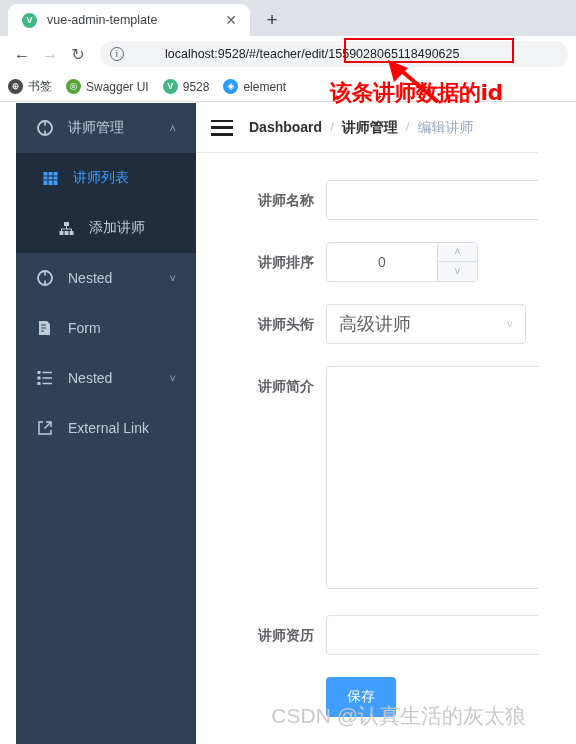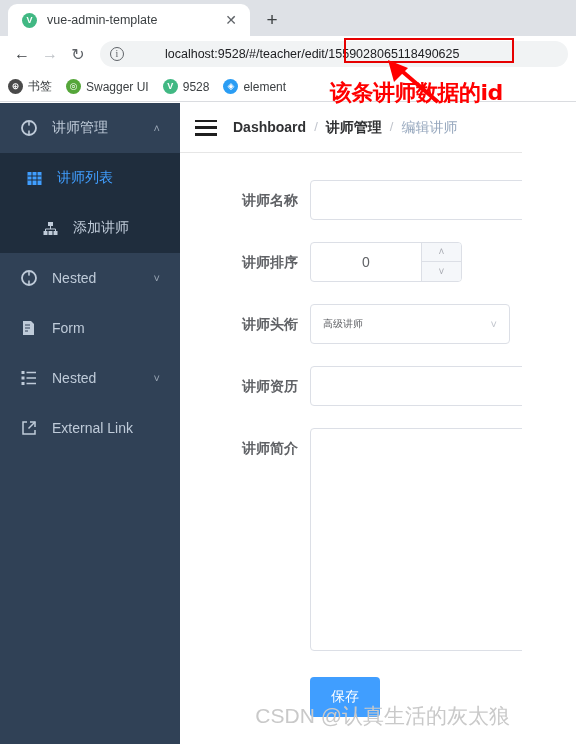--- a/index.html
+++ b/index.html
@@ -168,21 +168,21 @@
     position: absolute;
     left: 380px;
     top: 60px;
     z-index: 7;
     pointer-events: none;
   }
 
   
   .app {
     position: absolute;
-    left: 0;
+    left: 16px;
     top: 103px;
     width: 522px;
     height: 641px;
     display: flex;
     background: #6d28d9;
     overflow: hidden;
   }
 
   .sidebar {
     width: 180px;
@@ -319,21 +319,21 @@
   .el-select {
     width: 200px;
     height: 40px;
     border: 1px solid #dcdfe6;
     border-radius: 4px;
     display: flex;
     align-items: center;
     padding: 0 12px;
     background: #fff;
   }
-  .el-select-val { flex: 1 1 auto; font-size: 10px; color: #606266; }
+  .el-select-val { flex: 1 1 auto; font-size: 18px; color: #606266; }
   .el-select-arrow { flex: 0 0 auto; color: #c0c4cc; font-size: 11px; line-height: 1; }
 
   .el-textarea {
     width: 395px;
     height: 223px;
     border: 1px solid #dcdfe6;
     border-radius: 4px;
     background: #fff;
   }
 
@@ -548,33 +548,33 @@
           <div class="form-label">讲师头衔</div>
           <div class="form-field">
             <div class="el-select">
               <span class="el-select-val">高级讲师</span>
               <span class="el-select-arrow">˅</span>
             </div>
           </div>
         </div>
 
         <div class="form-row">
+          <div class="form-label">讲师简介</div>
+          <div class="form-field">
+            <textarea class="el-textarea" style="padding: 8px 12px; font-size: 14px; color: rgb(96, 98, 102); font-family: &quot;Liberation Sans&quot;, sans-serif; outline: none; resize: none;"></textarea>
+          </div>
+        </div>
+
+        <div class="form-row">
           <div class="form-label">讲师资历</div>
           <div class="form-field">
             <input class="el-input" type="text" style="padding: 0px 12px; font-size: 14px; color: rgb(96, 98, 102); font-family: &quot;Liberation Sans&quot;, sans-serif; outline: none;" value="">
           </div>
         </div>
 
-        <div class="form-row">
-          <div class="form-label">讲师简介</div>
-          <div class="form-field">
-            <textarea class="el-textarea" style="padding: 8px 12px; font-size: 14px; color: rgb(96, 98, 102); font-family: &quot;Liberation Sans&quot;, sans-serif; outline: none; resize: none;"></textarea>
-          </div>
-        </div>
-
         <div class="save-row">
           <button class="save-btn">保存</button>
         </div>
 
       </div>
 
       <div class="watermark">CSDN @认真生活的灰太狼</div>
 
     </div>
   </div>

